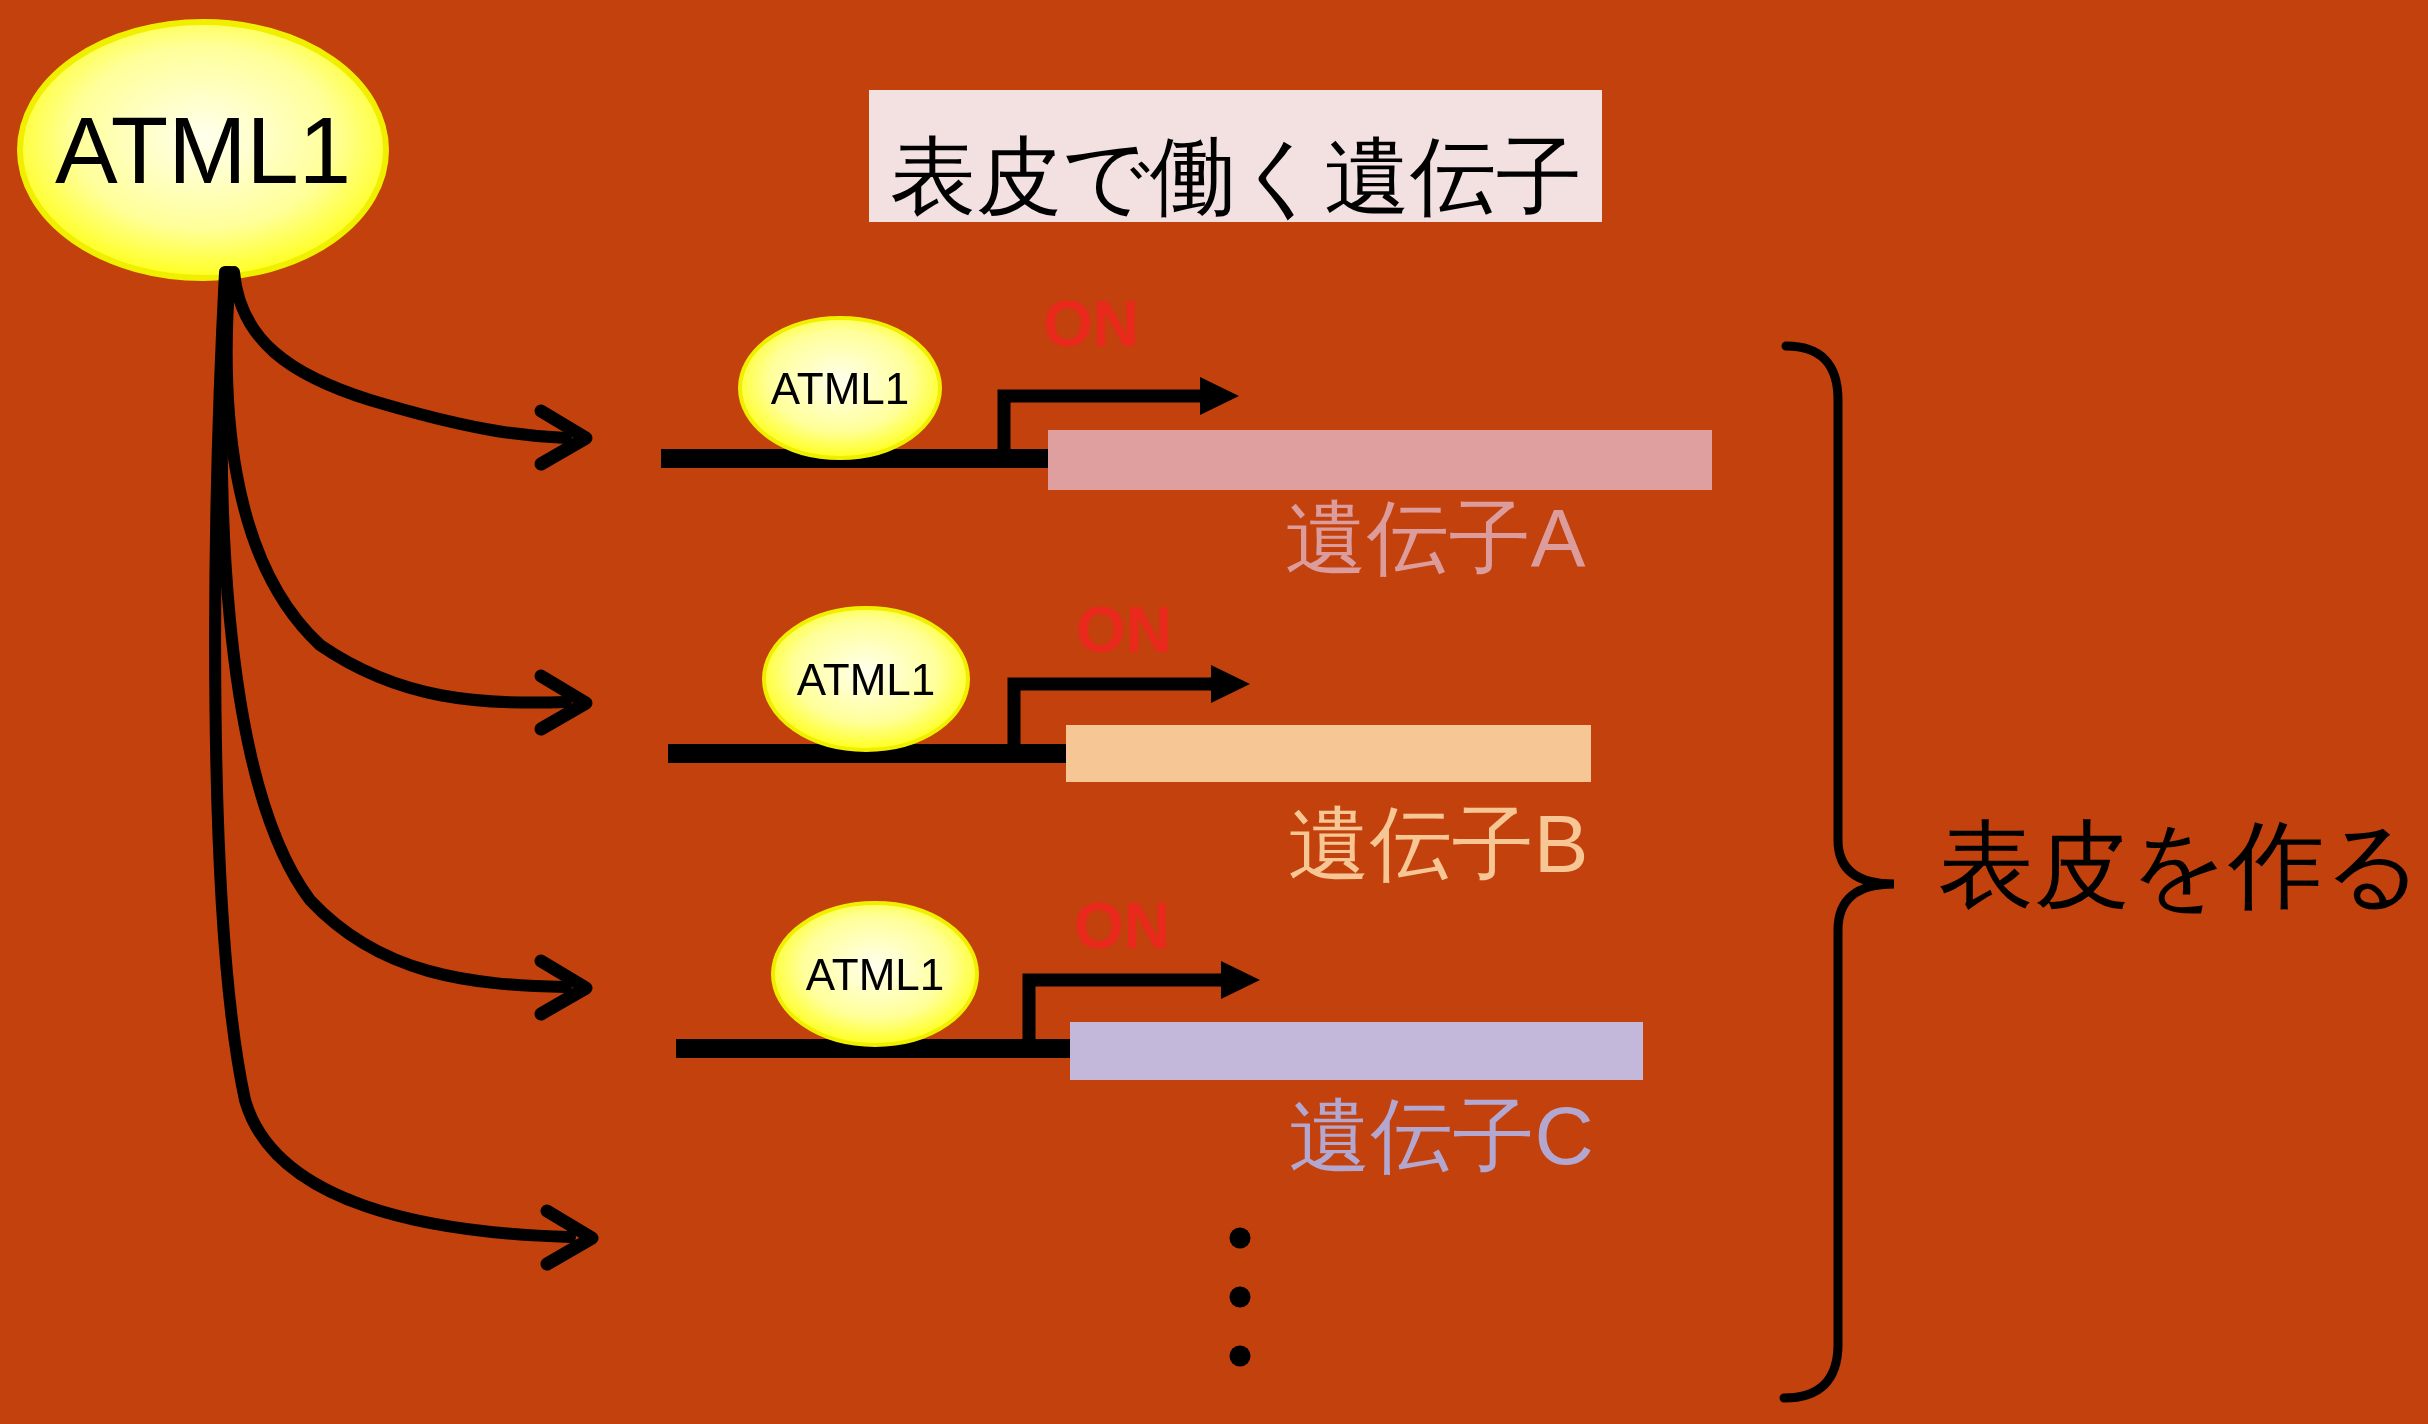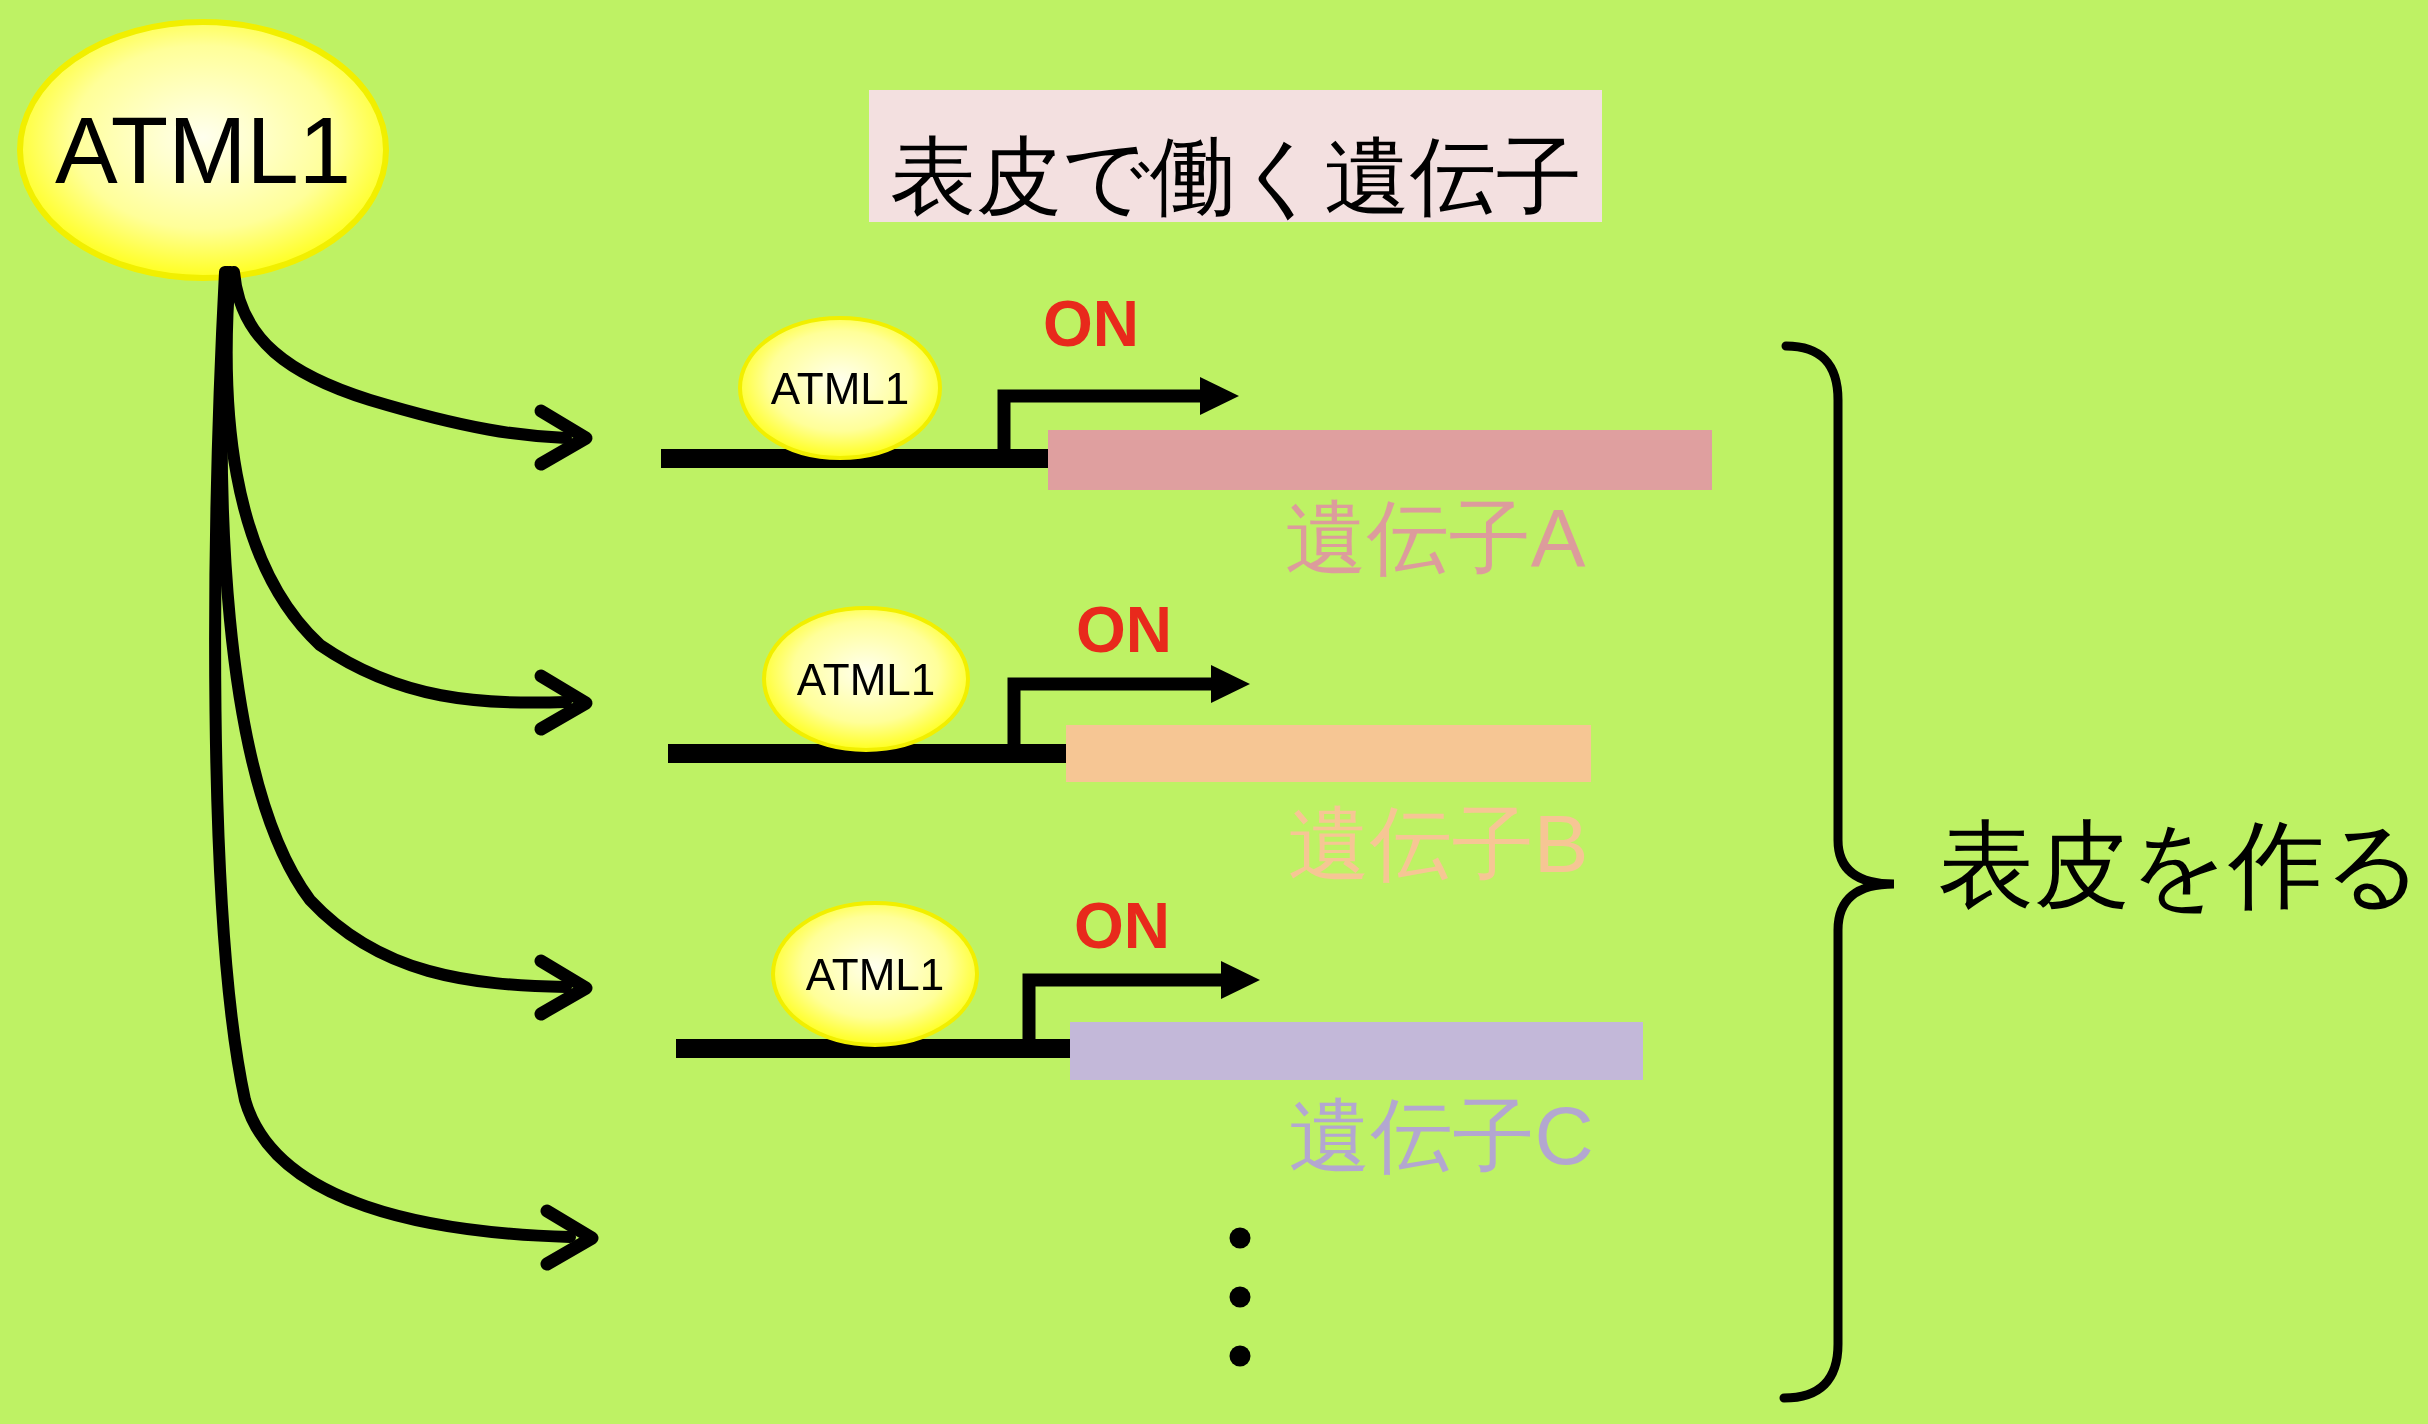--- a/index.html
+++ b/index.html
@@ -1,17 +1,17 @@
 <!DOCTYPE html>
 <html><head>
 <meta charset="utf-8">
 <style>
   html,body{margin:0;padding:0;background:#ffffff;}
   body{font-family:"Liberation Sans", sans-serif;}
-  .stage{position:relative;width:2428px;height:1424px;background:#bef264;overflow:hidden;}
+  .stage{position:relative;width:2428px;height:1424px;background:#c2410c;overflow:hidden;}
   svg text{font-family:"Liberation Sans", sans-serif;}
   .tf-label{font-size:44px;fill:#000000;}
   .big-node-label{font-size:94px;fill:#000000;}
   .on-label{font-size:64px;font-weight:bold;}
   .gene-label{font-size:82px;}
   .title-label{font-size:86px;fill:#000000;}
   .result-label{font-size:96px;fill:#000000;}
 </style>
 </head>
 <body>

